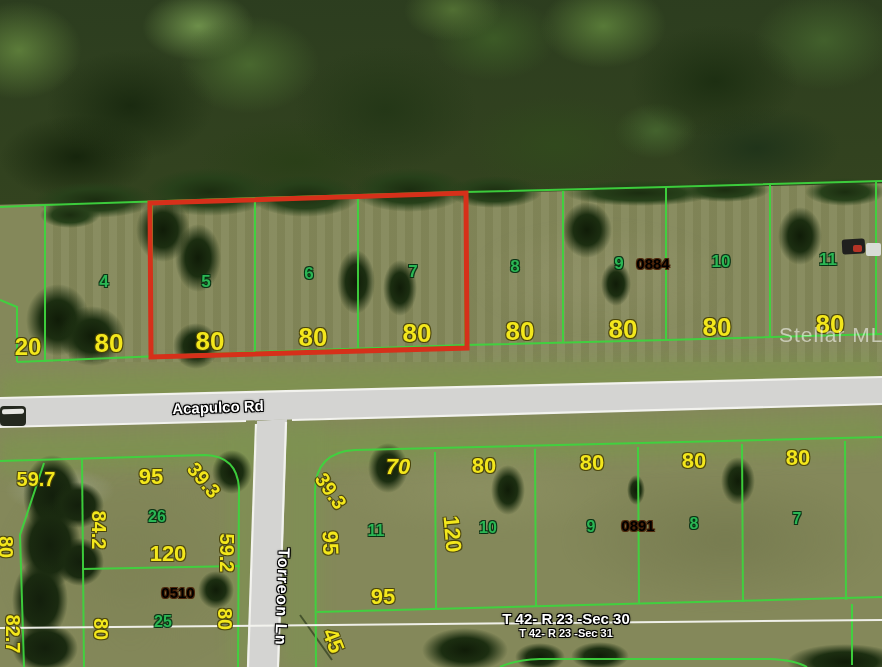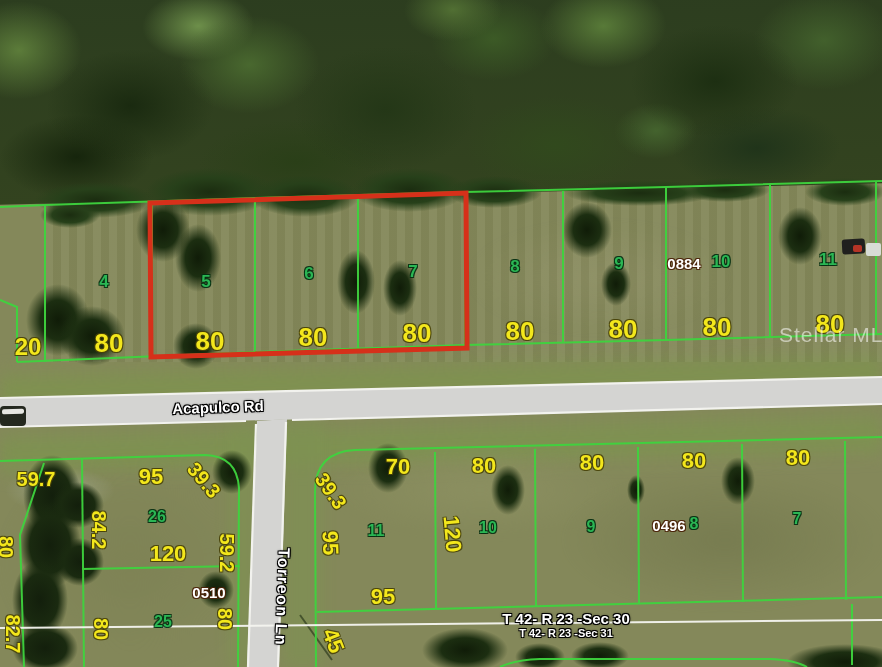--- a/index.html
+++ b/index.html
@@ -30,22 +30,22 @@
       radial-gradient(ellipse 130px 70px at 565px 160px,#31491d 0%,rgba(49,73,29,0) 70%),
       radial-gradient(ellipse 120px 60px at 765px 168px,#20341a 0%,rgba(32,52,26,0) 70%),
       radial-gradient(ellipse 60px 40px at 665px 148px,#44632e 0%,rgba(68,99,46,0) 70%),
       linear-gradient(#2c3d1f,#33431f);}
   #labels .lbl{position:absolute;font-weight:bold;white-space:nowrap;line-height:1;
       transform:translate(-50%,-50%) rotate(var(--r,0deg));}
   .dim{color:#f3e71c;text-shadow:-1px -1px 0 rgba(72,66,8,.85),1px -1px 0 rgba(72,66,8,.85),
        -1px 1px 0 rgba(72,66,8,.85),1px 1px 0 rgba(72,66,8,.85);}
   .lot{color:#2bb654;text-shadow:-1px -1px 0 rgba(6,48,18,.9),1px -1px 0 rgba(6,48,18,.9),
        -1px 1px 0 rgba(6,48,18,.9),1px 1px 0 rgba(6,48,18,.9);}
-  .plat{color:#ffffff;text-shadow:-1px -1px 0 rgba(74,34,8,.9),1px -1px 0 rgba(74,34,8,.9),
-       -1px 1px 0 rgba(74,34,8,.9),1px 1px 0 rgba(74,34,8,.9);margin-left:31px;}
+  .plat{color:#000000;text-shadow:-1px -1px 0 rgba(74,34,8,.9),1px -1px 0 rgba(74,34,8,.9),
+       -1px 1px 0 rgba(74,34,8,.9),1px 1px 0 rgba(74,34,8,.9);}
   .street,.section{position:absolute;font-weight:bold;color:#ffffff;white-space:nowrap;line-height:1;
        text-shadow:-1px -1px 0 #000,1px -1px 0 #000,-1px 1px 0 #000,1px 1px 0 #000,0 0 3px #000;
        transform:translate(-50%,-50%) rotate(var(--r,0deg));}
   #watermark{position:absolute;left:779px;top:323px;font-size:21px;letter-spacing:1px;
        color:rgba(255,255,255,0.55);font-weight:400;white-space:nowrap;}
   svg{position:absolute;left:0;top:0;}
 </style>
 </head>
 <body>
 
@@ -193,29 +193,29 @@
       <span class="lbl lot" style="left: 157px; top: 517px; font-size: 16px; --r: 0deg;">26</span>
       <span class="lbl dim" style="left: 168px; top: 554px; font-size: 22px; --r: 0deg;">120</span>
       <span class="lbl dim" style="left: 227px; top: 553px; font-size: 20px; --r: 90deg;">59.2</span>
       <span class="lbl plat" style="left: 178px; top: 592px; font-size: 15px; --r: 0deg;">0510</span>
       <span class="lbl lot" style="left: 163px; top: 622px; font-size: 16px; --r: 0deg;">25</span>
       <span class="lbl dim" style="left: 101px; top: 629px; font-size: 20px; --r: 90deg;">80</span>
       <span class="lbl dim" style="left: 225px; top: 619px; font-size: 20px; --r: 90deg;">80</span>
       <span class="lbl dim" style="left: 6px; top: 547px; font-size: 20px; --r: 90deg;">80</span>
       <span class="lbl dim" style="left: 13px; top: 634px; font-size: 20px; --r: 90deg;">82.7</span>
       <span class="lbl dim" style="left: 331px; top: 491px; font-size: 20px; --r: 55deg;">39.3</span>
-      <span class="lbl dim" style="left: 398px; top: 467px; font-size: 22px; --r: 0deg;">70</span>
+      <span class="lbl dim" style="left: 398px; top: 467px; font-size: 22px; font-style: italic; --r: 0deg;">70</span>
       <span class="lbl dim" style="left: 330px; top: 543px; font-size: 22px; --r: 88deg;">95</span>
       <span class="lbl lot" style="left: 376px; top: 531px; font-size: 16px; --r: 0deg;">11</span>
       <span class="lbl dim" style="left: 452px; top: 534px; font-size: 22px; --r: 85deg;">120</span>
       <span class="lbl lot" style="left: 488px; top: 528px; font-size: 16px; --r: 0deg;">10</span>
       <span class="lbl dim" style="left: 484px; top: 466px; font-size: 22px; --r: 0deg;">80</span>
       <span class="lbl dim" style="left: 592px; top: 463px; font-size: 22px; --r: 0deg;">80</span>
       <span class="lbl lot" style="left: 591px; top: 527px; font-size: 16px; --r: 0deg;">9</span>
-      <span class="lbl plat" style="left: 638px; top: 525px; font-size: 15px; --r: 0deg;">0496</span>
+      <span class="lbl plat" style="left: 638px; top: 525px; font-size: 15px; --r: 0deg;">0891</span>
       <span class="lbl dim" style="left: 694px; top: 461px; font-size: 22px; --r: 0deg;">80</span>
       <span class="lbl lot" style="left: 694px; top: 524px; font-size: 16px; --r: 0deg;">8</span>
       <span class="lbl dim" style="left: 798px; top: 458px; font-size: 22px; --r: 0deg;">80</span>
       <span class="lbl lot" style="left: 797px; top: 519px; font-size: 16px; --r: 0deg;">7</span>
       <span class="lbl dim" style="left: 383px; top: 597px; font-size: 22px; --r: 0deg;">95</span>
       <span class="lbl dim" style="left: 333px; top: 641px; font-size: 22px; --r: 68deg;">45</span>
     </div>
 
   <span class="street" style="left:218px;top:407px;font-size:15px;--r:-2deg;">Acapulco Rd</span>
   <span class="street" style="left:282px;top:597px;font-size:16px;letter-spacing:1.5px;--r:92deg;">Torreon Ln</span>

